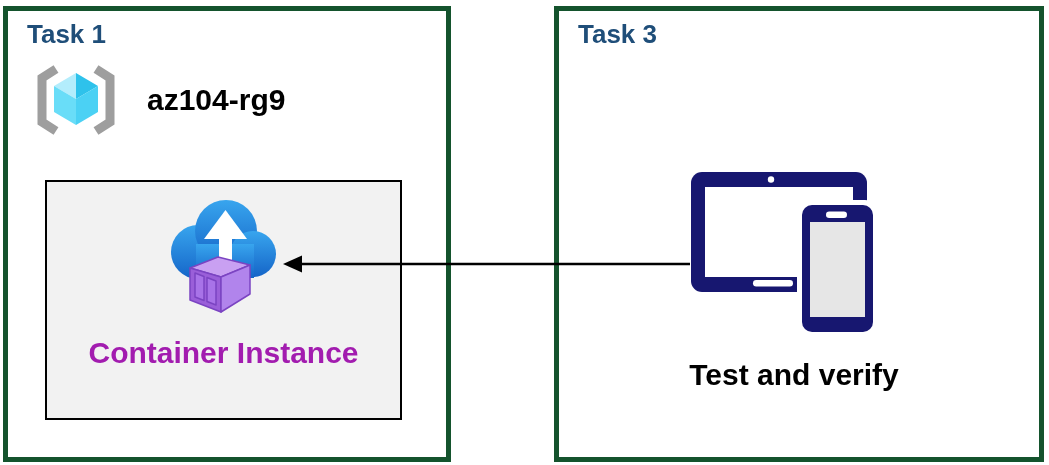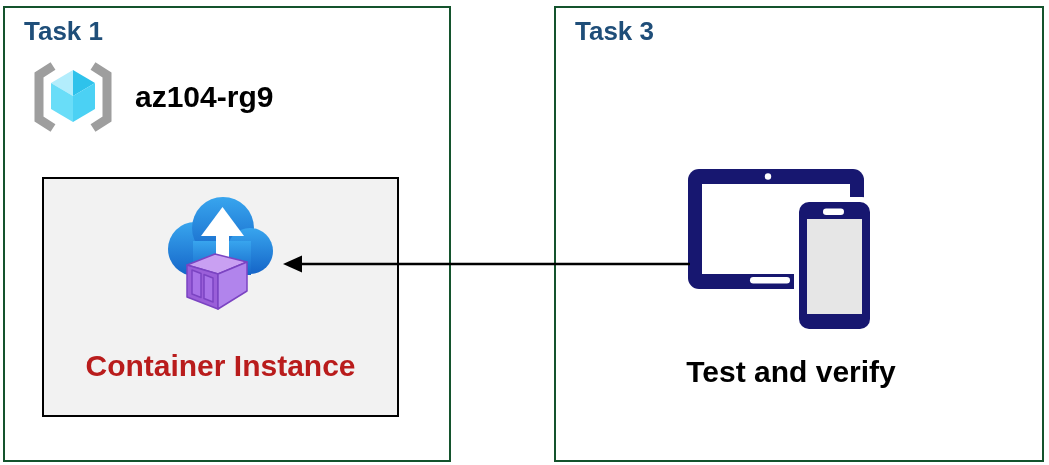--- a/index.html
+++ b/index.html
@@ -8,62 +8,62 @@
   .canvas {
     position: relative;
     width: 1049px;
     height: 465px;
     background: #ffffff;
     overflow: hidden;
   }
   .task-box {
     position: absolute;
     background: #ffffff;
-    border: 2px solid #14532d;
+    border: 5px solid #14532d;
   }
   .task1-box { left: 3px; top: 6px; width: 448px; height: 456px; }
   .task2-box { left: 554px; top: 6px; width: 490px; height: 456px; }
   .task-title {
     position: absolute;
     left: 19px; top: 8px;
     font-size: 26px;
     font-weight: bold;
     color: #1F4E79;
     white-space: nowrap;
   }
   .rg-row {
     position: absolute;
     left: 22px; top: 50px;
     display: flex;
     align-items: center;
   }
   .rg-icon { width: 92px; height: 78px; }
   .rg-name {
-    margin-left: 16px;
+    margin-left: 25px;
     font-size: 30px;
     font-weight: bold;
     color: #000000;
     white-space: nowrap;
   }
   .container-box {
     position: absolute;
     left: 37px; top: 169px;
     width: 357px; height: 240px;
     background: #F2F2F2;
     border: 2px solid #000000;
     display: flex;
     flex-direction: column;
     align-items: center;
   }
   .ci-icon { width: 112px; height: 128px; margin-top: 12px; }
   .ci-label {
-    margin-top: 30px;
+    margin-top: 14px;
     font-size: 30px;
     font-weight: bold;
-    color: #b91c1c;
+    color: #a21caf;
     white-space: nowrap;
   }
   .devices-icon {
     position: absolute;
     left: 130px; top: 159px;
     width: 190px; height: 168px;
   }
   .device-label {
     position: absolute;
     left: 235px; top: 347px;

